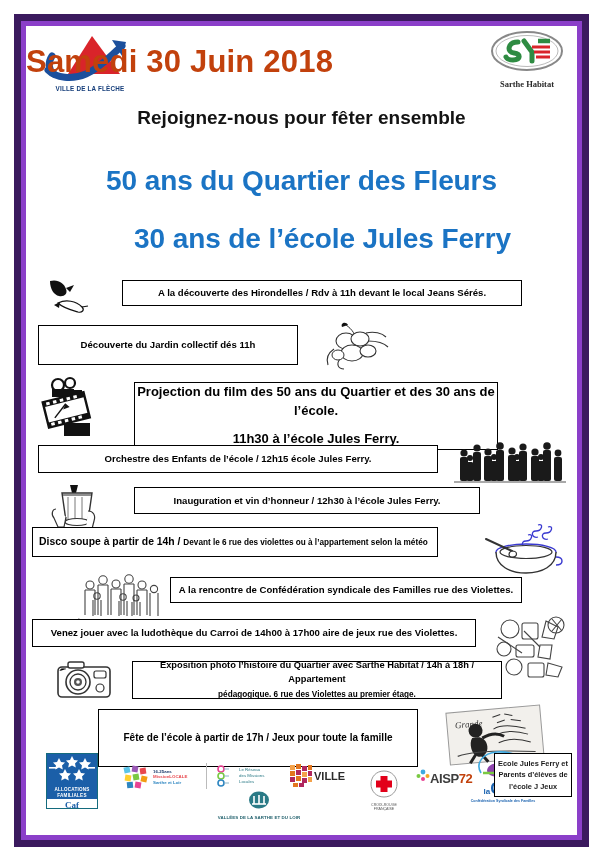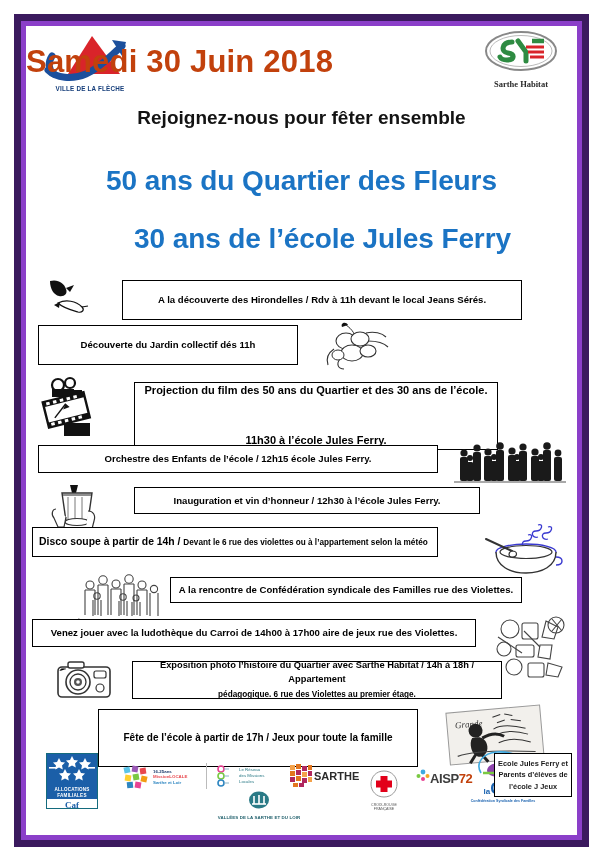--- a/index.html
+++ b/index.html
@@ -68,21 +68,21 @@
     left: 0;
     width: 104px;
     text-align: center;
     font-size: 6.3px;
     letter-spacing: .2px;
     color: #143d7a;
     font-weight: bold;
   }
   .logo-sh {
     position: absolute;
-    right: 10px;
+    right: 4px;
     top: 4px;
     width: 92px;
     height: 60px;
     text-align: center;
   }
   .logo-sh .cap {
     font-family: "Liberation Serif", serif;
     font-size: 8.5px;
     font-weight: bold;
     color: #2b2b2b;
@@ -246,21 +246,21 @@
 
       <div class="art" style="left:18px; top:0px;">
         <svg width="54" height="46" viewBox="0 0 54 46">
           <path d="M6 6 C14 4 20 8 22 14 C24 19 20 22 15 21 C10 20 6 14 6 6 Z" fill="#111"></path>
           <path d="M22 13 L30 10 L26 17 Z" fill="#111"></path>
           <path d="M14 28 C22 24 32 26 38 32 C41 35 38 38 34 37 C27 35 19 33 14 28 Z" fill="#fff" stroke="#111" stroke-width="1.2"></path>
           <path d="M10 30 L16 27 L15 33 Z" fill="#111"></path>
           <path d="M38 32 L44 31" stroke="#111" stroke-width="1.2"></path>
         </svg>
       </div>
-      <div class="evt-box" style="left:96px; top:5px; width:400px; height:40px; font-size:9.6px;">
+      <div class="evt-box" style="left:96px; top:5px; width:400px; height:26px; font-size:9.6px;">
         <span class="ln">A la découverte des Hirondelles / Rdv à 11h devant le local Jeans Sérés.</span>
       </div>
 
       <div class="art" style="left:290px; top:44px;">
         <svg width="78" height="52" viewBox="0 0 78 52">
           <path d="M26 8 C24 4 30 2 32 6" fill="#111"></path>
           <path d="M30 6 C36 10 40 16 40 22" stroke="#333" stroke-width="1" fill="none"></path>
           <ellipse cx="30" cy="22" rx="10" ry="8" fill="#fff" stroke="#333" stroke-width="1.1"></ellipse>
           <ellipse cx="44" cy="20" rx="9" ry="7" fill="#fff" stroke="#333" stroke-width="1.1"></ellipse>
           <ellipse cx="36" cy="34" rx="11" ry="8" fill="#fff" stroke="#333" stroke-width="1.1"></ellipse>
@@ -297,21 +297,21 @@
               <rect x="23" y="44" width="3.5" height="3"></rect>
                 <rect x="30" y="44" width="3.5" height="3"></rect>
               <rect x="37" y="44" width="3.5" height="3"></rect>
             </g>
             <path d="M14 40 L28 29" stroke="#111" stroke-width="1.4"></path>
             <path d="M28 29 L24 34 L31 33 Z" fill="#111"></path>
           </g>
           <rect x="24" y="48" width="26" height="13" fill="#111"></rect>
         </svg>
       </div>
-      <div class="evt-box" style="left:108px; top:107px; width:364px; height:68px; font-size:11px;justify-content:space-between;">
+      <div class="evt-box" style="left:108px; top:107px; width:364px; height:68px; font-size:13px;">
         <span class="ln">Projection du film des 50 ans du Quartier et des 30 ans de l’école.</span>
         <span class="ln" style="margin-top:9px;">11h30 à l’école Jules Ferry.</span>
       </div>
 
       <div class="art" style="left:428px; top:164px;">
         <svg width="112" height="46" viewBox="0 0 112 46">
           <g fill="#1a1a1a">
             <circle cx="10" cy="14" r="3.6"></circle>
               <rect x="6" y="18" width="8" height="24" rx="2"></rect>
             <circle cx="23" cy="9" r="3.6"></circle>
@@ -560,21 +560,21 @@
               <rect x="14" y="9" width="5" height="5" fill="#f4a24a"></rect>
               <rect x="20" y="8" width="4" height="5" fill="#b0275e"></rect>
               <rect x="2" y="14" width="5" height="5" fill="#b0275e"></rect>
               <rect x="8" y="13" width="5" height="5" fill="#e2761f"></rect>
               <rect x="14" y="15" width="5" height="5" fill="#b0275e"></rect>
               <rect x="20" y="14" width="4" height="5" fill="#f4a24a"></rect>
               <rect x="5" y="20" width="5" height="4" fill="#e2761f"></rect>
               <rect x="11" y="20" width="5" height="4" fill="#b0275e"></rect>
             </g>
           </svg>
-          <span class="carroi-txt">SARTHE</span>
+          <span class="carroi-txt">VILLE</span>
         </div>
       </div>
 
       <div class="flogo" style="left:338px; top:22px; width:40px; text-align:center;">
         <svg width="32" height="30" viewBox="0 0 32 30">
           <path d="M16 2 C8 2 3 8 3 15 C3 22 8 28 16 28 C24 28 29 22 29 15 C29 8 24 2 16 2 Z" fill="none" stroke="#999" stroke-width="1"></path>
           <rect x="12.5" y="7" width="7" height="16" fill="#e2001a"></rect>
           <rect x="8" y="11.5" width="16" height="7" fill="#e2001a"></rect>
         </svg>
         <div class="croix-cap">CROIX-ROUGE FRANÇAISE</div>

